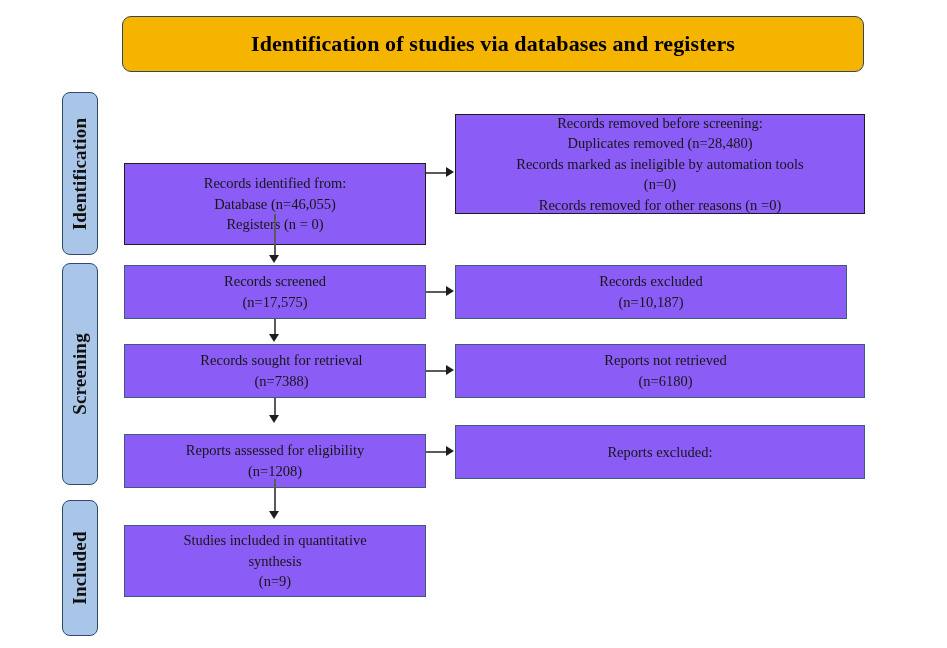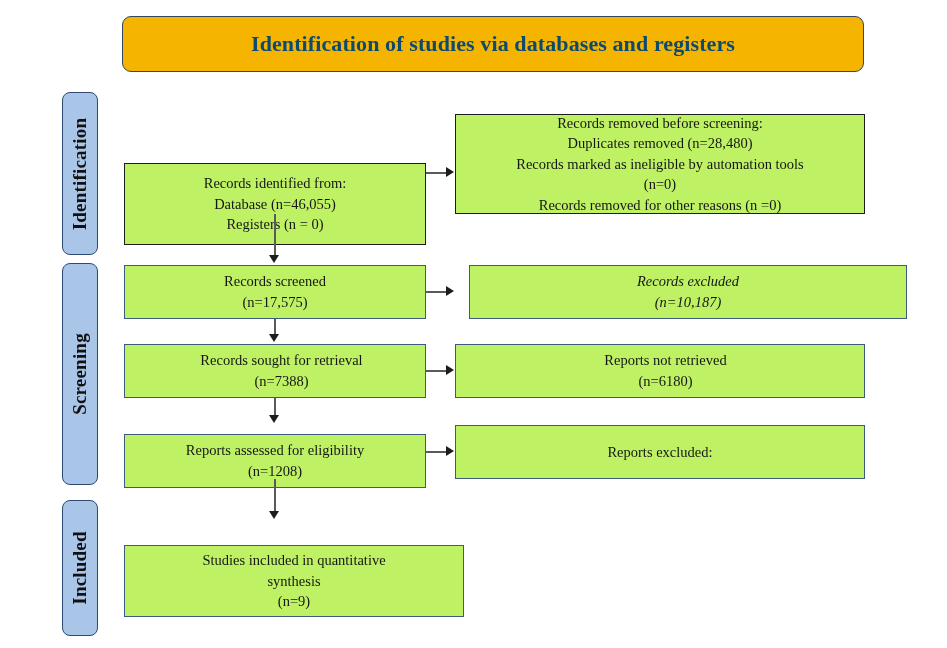--- a/index.html
+++ b/index.html
@@ -33,21 +33,21 @@
     border-radius: 9px;
     box-sizing: border-box;
     display: flex;
     align-items: center;
     justify-content: center;
   }
   .banner-text {
     font-size: 22px;
     font-weight: bold;
     letter-spacing: 0.1px;
-    color: #0c4a6e;
+    color: #000000;
     text-align: center;
     line-height: 1.1;
   }
 
   
   .stage-tab {
     position: absolute;
     left: 62px;
     width: 36px;
     background: #A9C5E8;
@@ -68,21 +68,21 @@
     letter-spacing: 0.2px;
   }
   .stage-identification { top: 92px;  height: 163px; }
   .stage-screening      { top: 263px; height: 222px; }
   .stage-included       { top: 500px; height: 136px; }
 
   
   .fbox {
     position: absolute;
     box-sizing: border-box;
-    background: #bef264;
+    background: #8b5cf6;
     display: flex;
     flex-direction: column;
     align-items: center;
     justify-content: center;
     padding: 2px 6px;
     text-align: center;
   }
   .fbox .ln {
     display: block;
     font-size: 14.5px;
@@ -91,29 +91,29 @@
     white-space: nowrap;
   }
   .border-black { border: 1.6px solid #1d1d1d; }
   .border-blue  { border: 1.6px solid #3d5a80; }
 
   
   .box-identified { left: 124px; top: 132px; width: 302px; height: 82px; margin-top: 31px; }
   .box-removed    { left: 455px; top: 114px; width: 410px; height: 100px; }
   
   .box-screened   { left: 124px; top: 265px; width: 302px; height: 54px; }
-  .box-excluded   { left: 469px; top: 265px; width: 438px; height: 54px; font-style: italic; }
+  .box-excluded   { left: 455px; top: 265px; width: 392px; height: 54px; }
   
   .box-sought     { left: 124px; top: 344px; width: 302px; height: 54px; padding-left: 19px; }
   .box-notretr    { left: 455px; top: 344px; width: 410px; height: 54px; padding-left: 17px; }
   
   .box-assessed   { left: 124px; top: 434px; width: 302px; height: 54px; }
   .box-repexcl    { left: 455px; top: 425px; width: 410px; height: 54px; }
   
-  .box-included   { left: 124px; top: 545px; width: 340px; height: 72px; padding-left: 6px; }
+  .box-included   { left: 124px; top: 525px; width: 302px; height: 72px; padding-left: 6px; }
 
   
   .conn {
     position: absolute;
     background: #5a5a5a;
   }
   .v-line { width: 1.6px; }
   .h-line { height: 1.6px; }
 
   .arrow-down {

